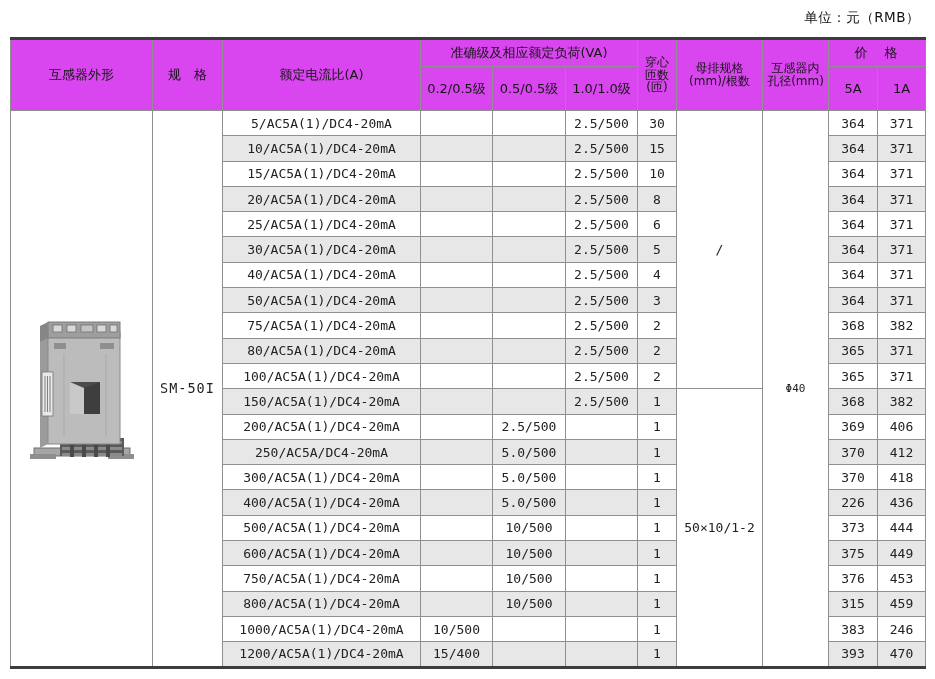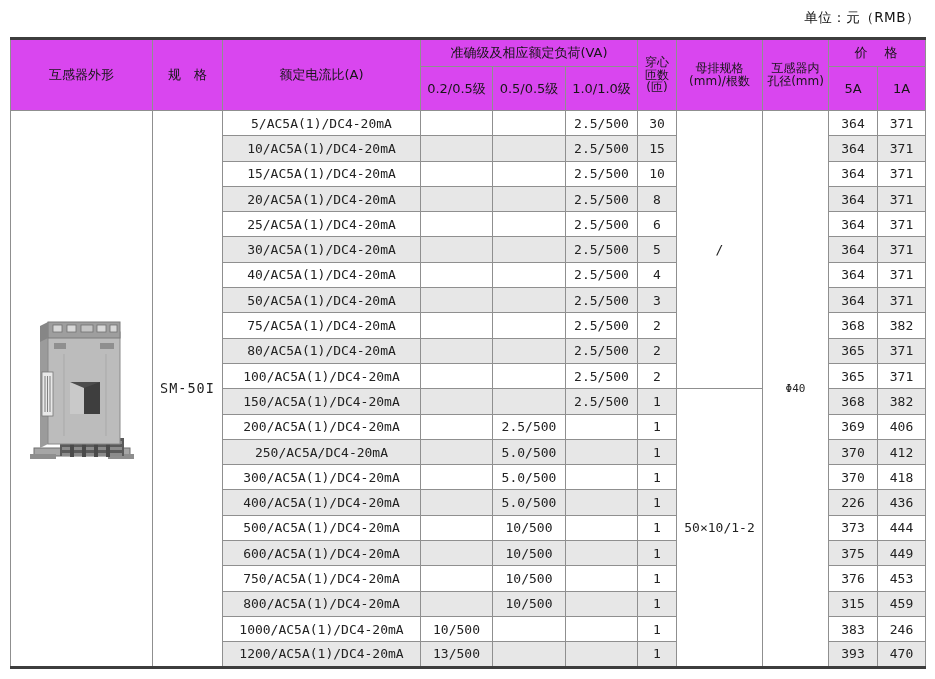--- a/index.html
+++ b/index.html
@@ -350,21 +350,21 @@
         <td class="cell-ratio">1000/AC5A(1)/DC4-20mA</td>
         <td class="cell-acc">10/500</td>
         <td class="cell-acc"></td>
         <td class="cell-acc"></td>
         <td class="cell-turns">1</td>
         <td class="cell-price">383</td>
         <td class="cell-price">246</td>
       </tr>
       <tr>
         <td class="cell-ratio stripe">1200/AC5A(1)/DC4-20mA</td>
-        <td class="cell-acc stripe">13/500</td>
+        <td class="cell-acc stripe">15/400</td>
         <td class="cell-acc stripe"></td>
         <td class="cell-acc stripe"></td>
         <td class="cell-turns stripe">1</td>
         <td class="cell-price stripe">393</td>
         <td class="cell-price stripe">470</td>
       </tr>
     </tbody>
 </table>
 
 </body></html>

